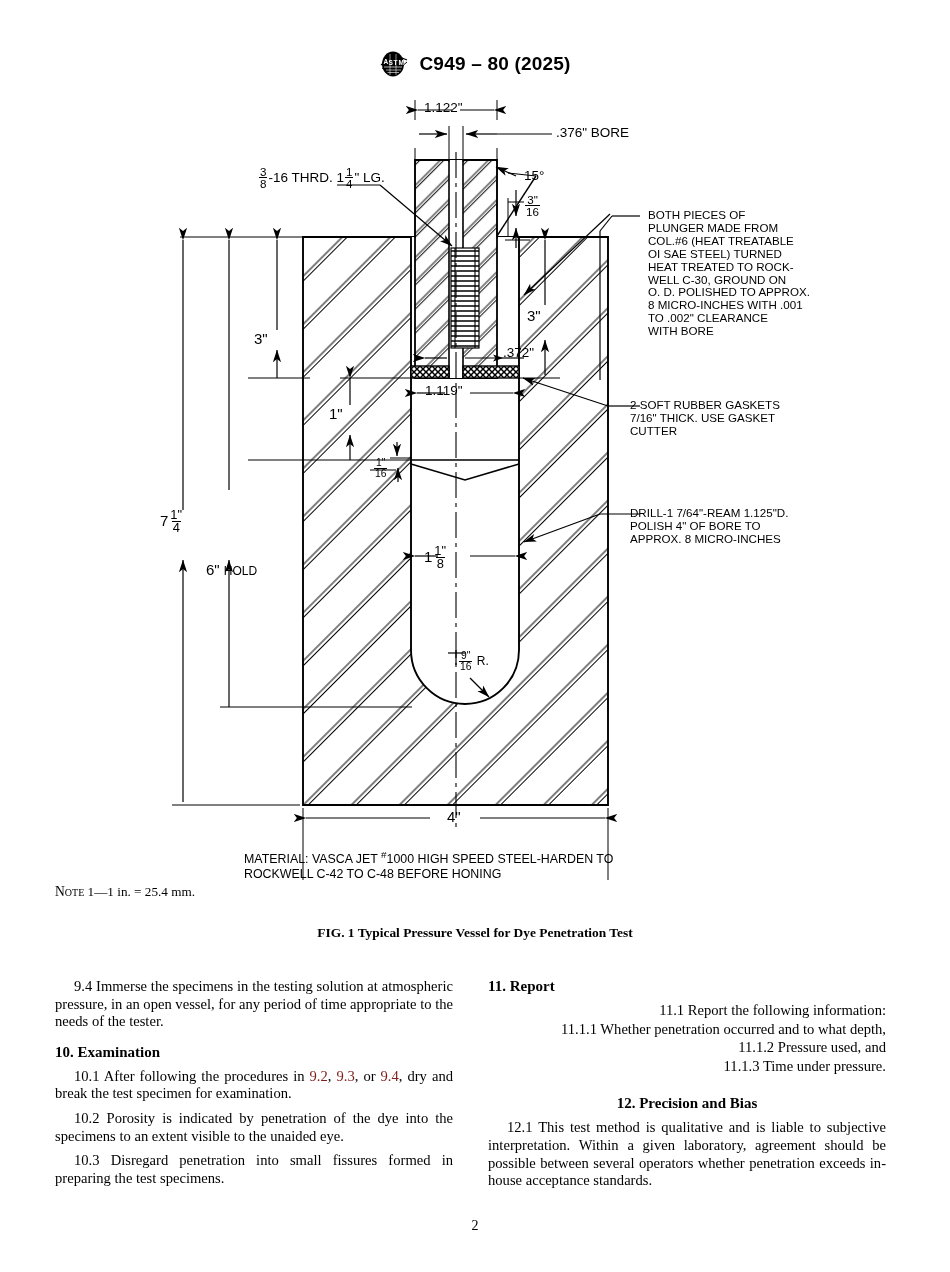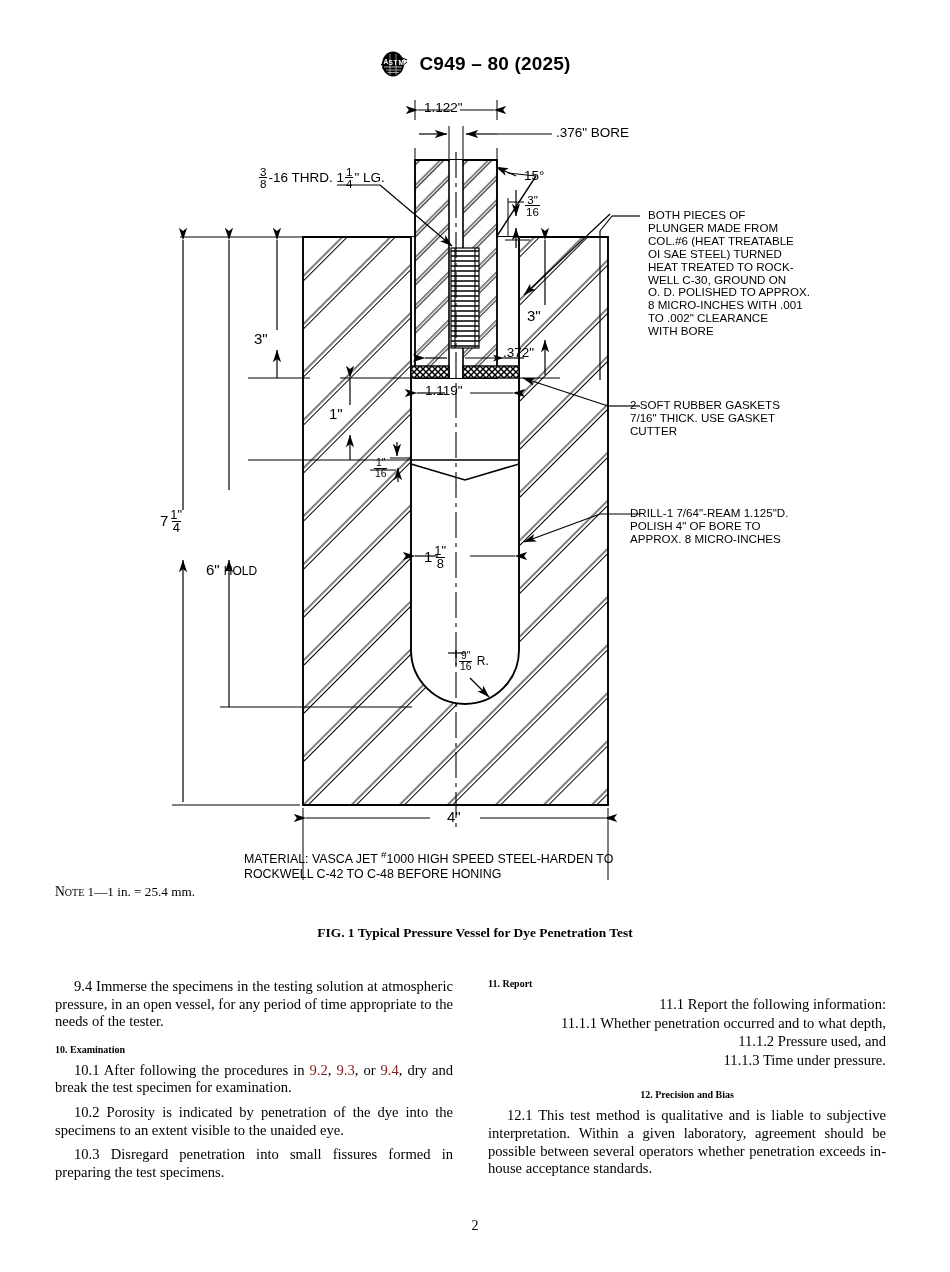--- a/index.html
+++ b/index.html
@@ -41,21 +41,21 @@
   .note1{position:absolute;left:55px;top:884px;font-size:13.2px;}
   .note1 .sc{font-variant:small-caps;font-size:13.6px;}
   .figcap{position:absolute;left:0;top:925px;width:950px;text-align:center;
           font-family:Liberation Serif, serif;font-weight:bold;font-size:13.4px;}
 
   
   .cols{position:absolute;top:962px;left:0;width:950px;height:260px;}
   .col{position:absolute;top:16px;width:398px;}
   .col-left{left:55px;}
   .col-right{left:488px;}
-  .sec-h{font-weight:bold;font-size:10px;margin:13px 0 7px 0;}
+  .sec-h{font-weight:bold;font-size:15px;margin:13px 0 7px 0;}
   .sec-h.first{margin-top:16px;}
   p.para{margin:0 0 7px 0;font-size:14.6px;line-height:17.6px;text-align:justify;text-indent:19px;
          -webkit-hyphens:auto;hyphens:auto;}
   p.tight{margin:0 0 1px 0;text-indent:19px;text-align:right;}
   .xref{color:#7f1d1d;}
   .pageno{position:absolute;left:0;top:1218px;width:950px;text-align:center;font-size:14px;}
 </style>
 </head>
 <body>
 

